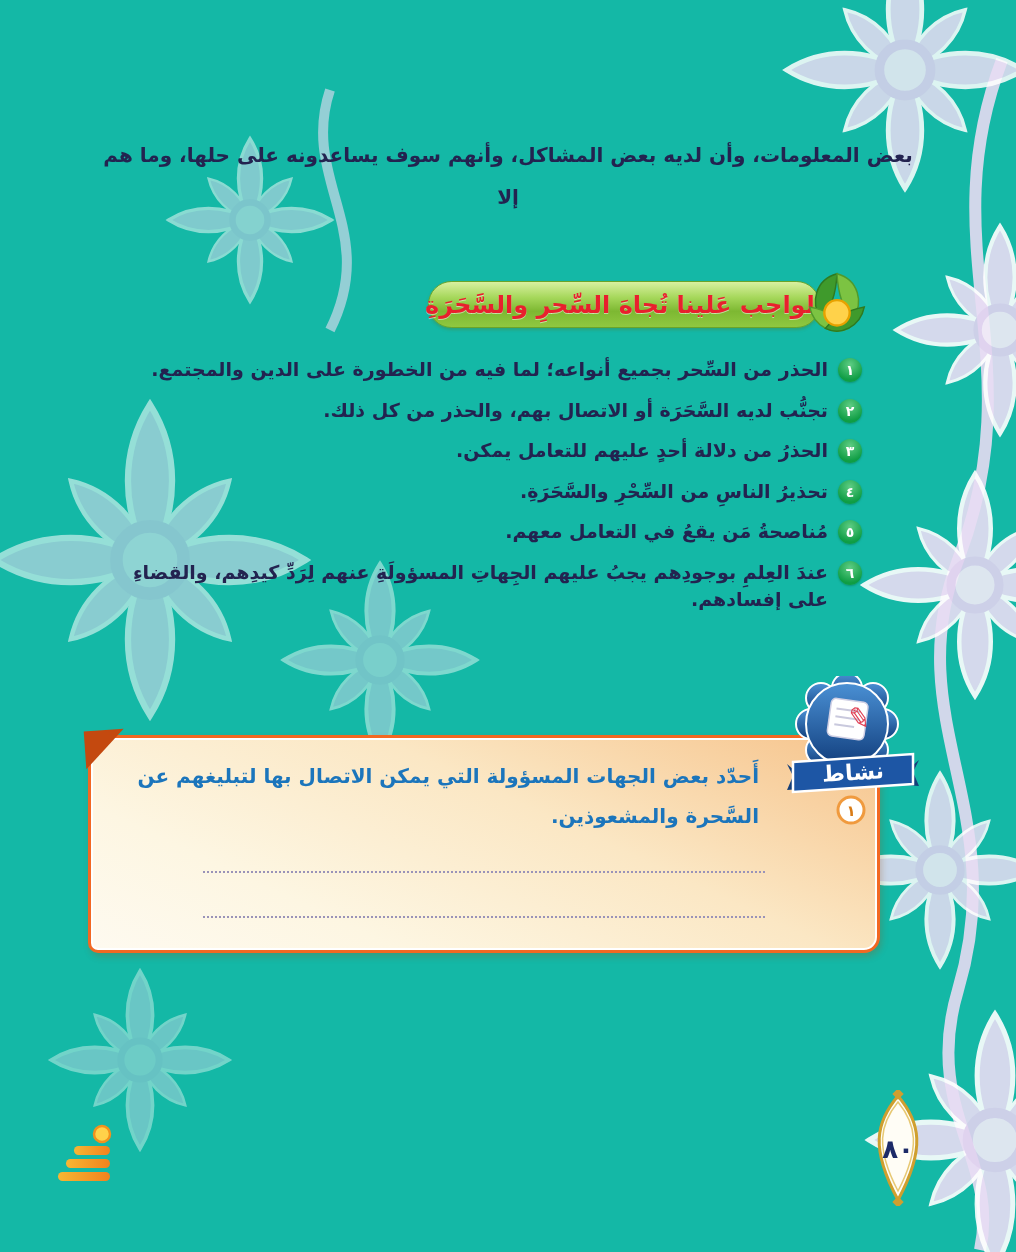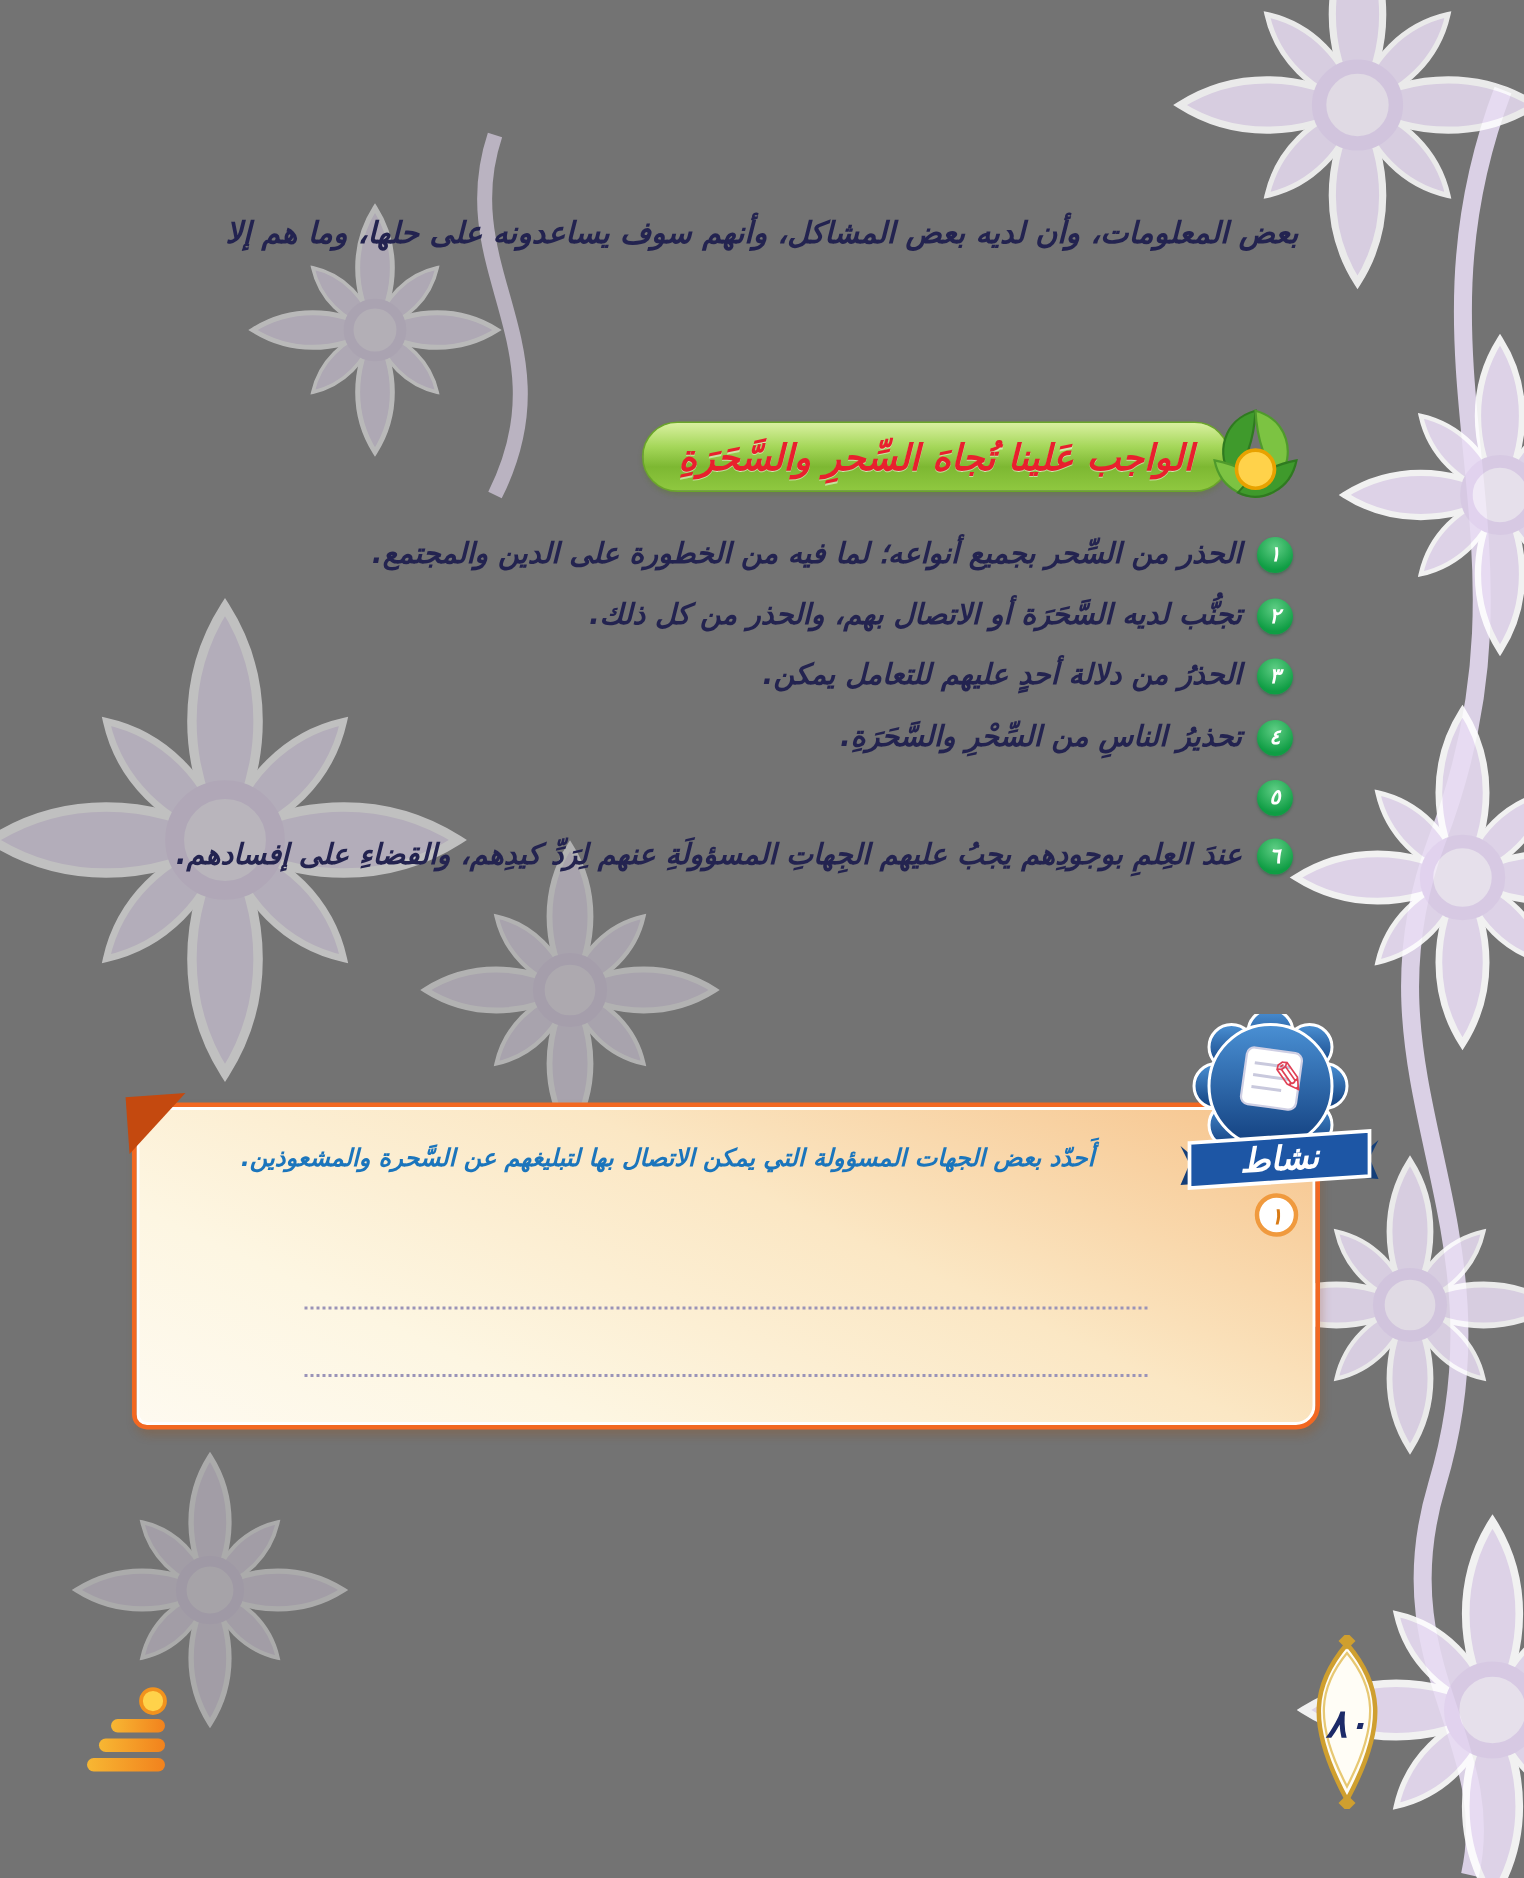--- a/index.html
+++ b/index.html
@@ -1,21 +1,21 @@
 <!DOCTYPE html>
 <html lang="ar" dir="rtl"><head>
 <meta charset="utf-8">
 <style>
   * { margin:0; padding:0; box-sizing:border-box; }
   html,body { background:#ffffff; }
   body { font-family:"DejaVu Sans", sans-serif; }
 
   .page {
     position:relative; width:1016px; height:1252px;
-    background:#737373; overflow:hidden; direction:rtl;font-style:italic;
+    background:#14b8a6; overflow:hidden; direction:rtl;
   }
 
   
   .bg-decor { position:absolute; left:0; top:0; width:1016px; height:1252px; pointer-events:none; }
 
   
   .intro {
     position:absolute; top:134px; right:90px; left:90px;
     text-align:center; font-weight:bold; font-size:20px;
     color:#232350; line-height:2.1;
@@ -57,22 +57,22 @@
     border:3px solid #f26822; border-radius:6px 16px 16px 10px;
     box-shadow:inset 0 0 0 2px #ffffff, 2px 4px 6px rgba(150,80,20,.25);
   }
   .activity-box .fold {
     position:absolute; left:-6px; top:-8px; width:0; height:0;
     border-top:38px solid #c4490f; border-right:40px solid transparent;
     transform:rotate(-4deg);
   }
   .activity-prompt {
     position:absolute; top:18px; right:118px; left:40px;
-    color:#1b75bc; font-weight:bold; font-size:16px;
-    line-height:2.0; text-align:center;
+    color:#1b75bc; font-weight:bold; font-size:20px;
+    line-height:2.0; text-align:right;
   }
   .answer-line {
     position:absolute; right:112px; left:112px; height:0;
     border-bottom:2px dotted #9a93b8;
   }
   .answer-line.l1 { top:133px; }
   .answer-line.l2 { top:178px; }
 
   
   .activity-badge { position:absolute; left:785px; top:676px; width:136px; height:152px; }
@@ -147,20 +147,21 @@
     <div class="duty-item">
       <span class="num-badge">٣</span>
       <span>الحذرُ من دلالة أحدٍ عليهم للتعامل يمكن.</span>
     </div>
     <div class="duty-item">
       <span class="num-badge">٤</span>
       <span>تحذيرُ الناسِ من السِّحْرِ والسَّحَرَةِ.</span>
     </div>
     <div class="duty-item">
       <span class="num-badge">٥</span>
+      <span>مُناصحةُ مَن يقعُ في التعامل معهم.</span>
     </div>
     <div class="duty-item">
       <span class="num-badge">٦</span>
       <span>عندَ العِلمِ بوجودِهم يجبُ عليهم الجِهاتِ المسؤولَةِ عنهم لِرَدِّ كيدِهم، والقضاءِ على إفسادهم.</span>
     </div>
   </div>
 
   <div class="activity-box">
     <div class="fold"></div>
     <div class="activity-prompt">أَحدّد بعض الجهات المسؤولة التي يمكن الاتصال بها لتبليغهم عن السَّحرة والمشعوذين.</div>

